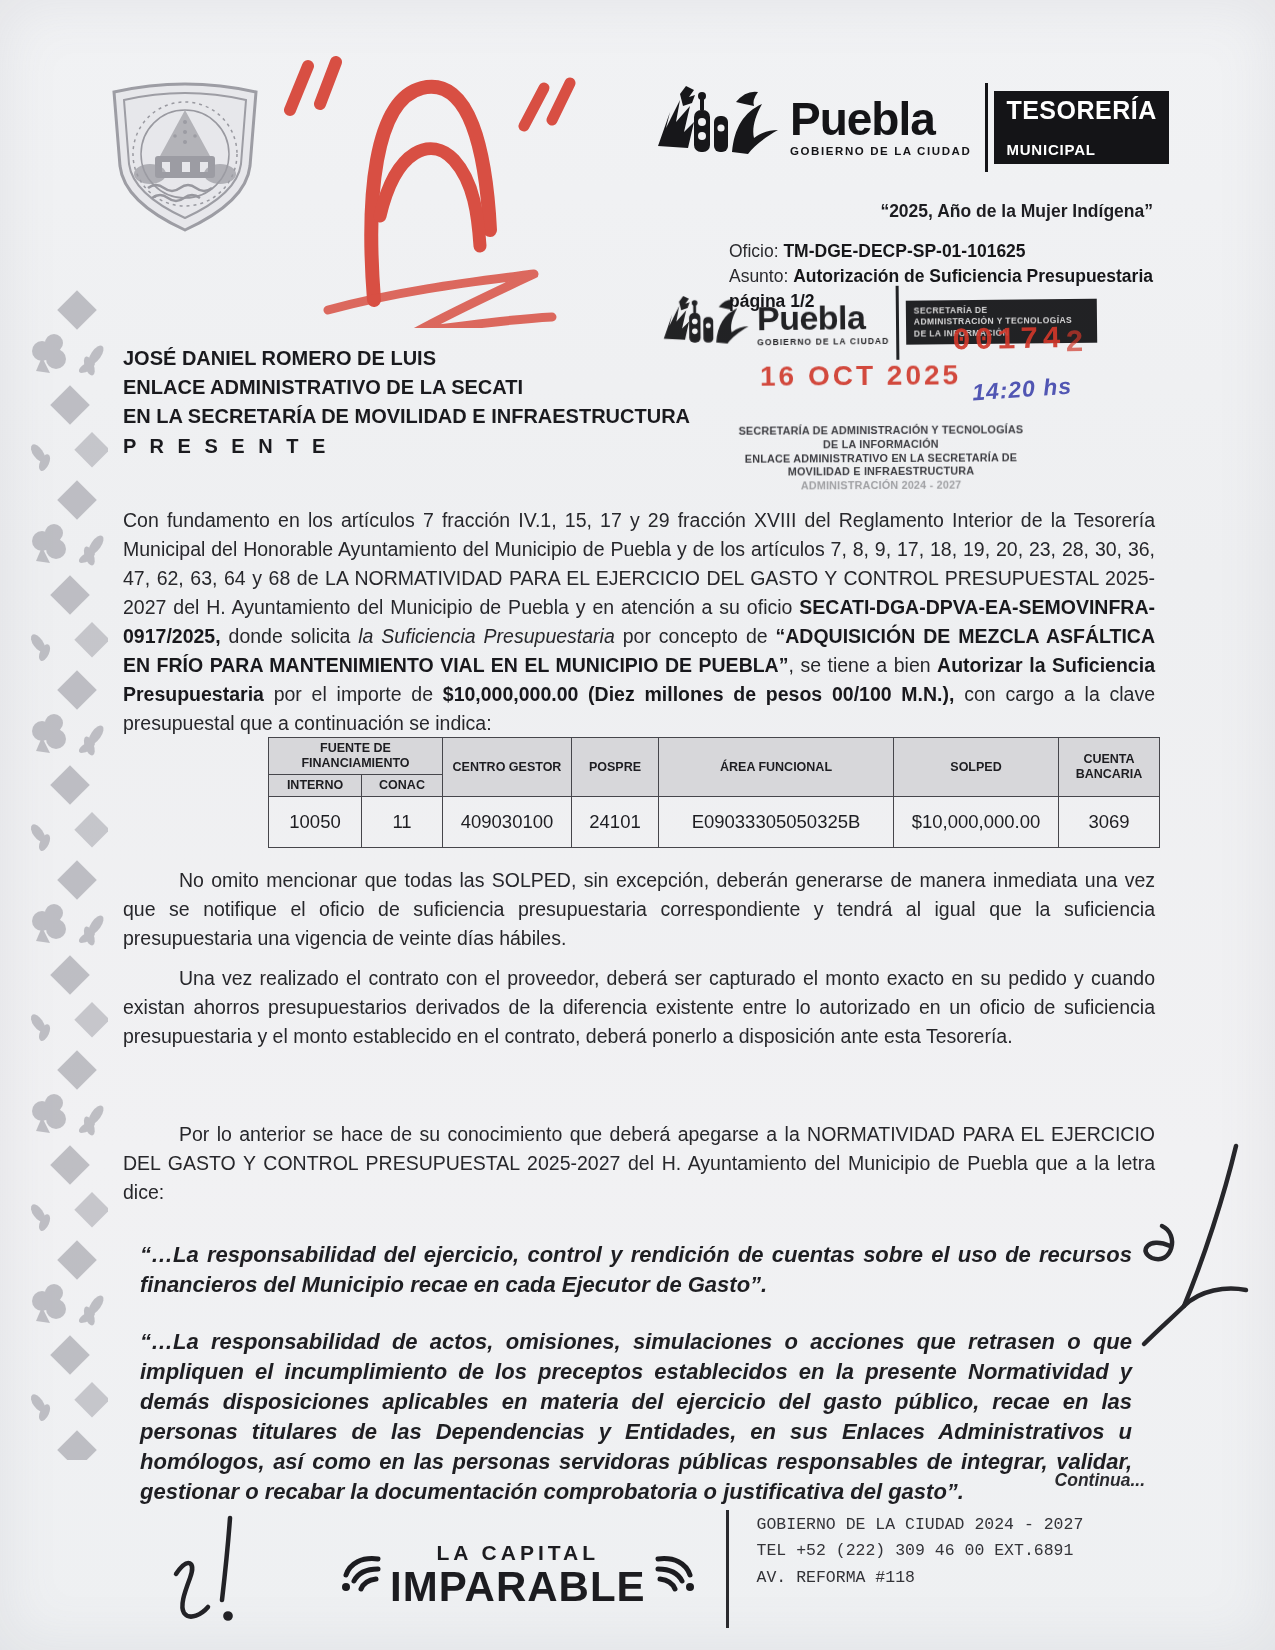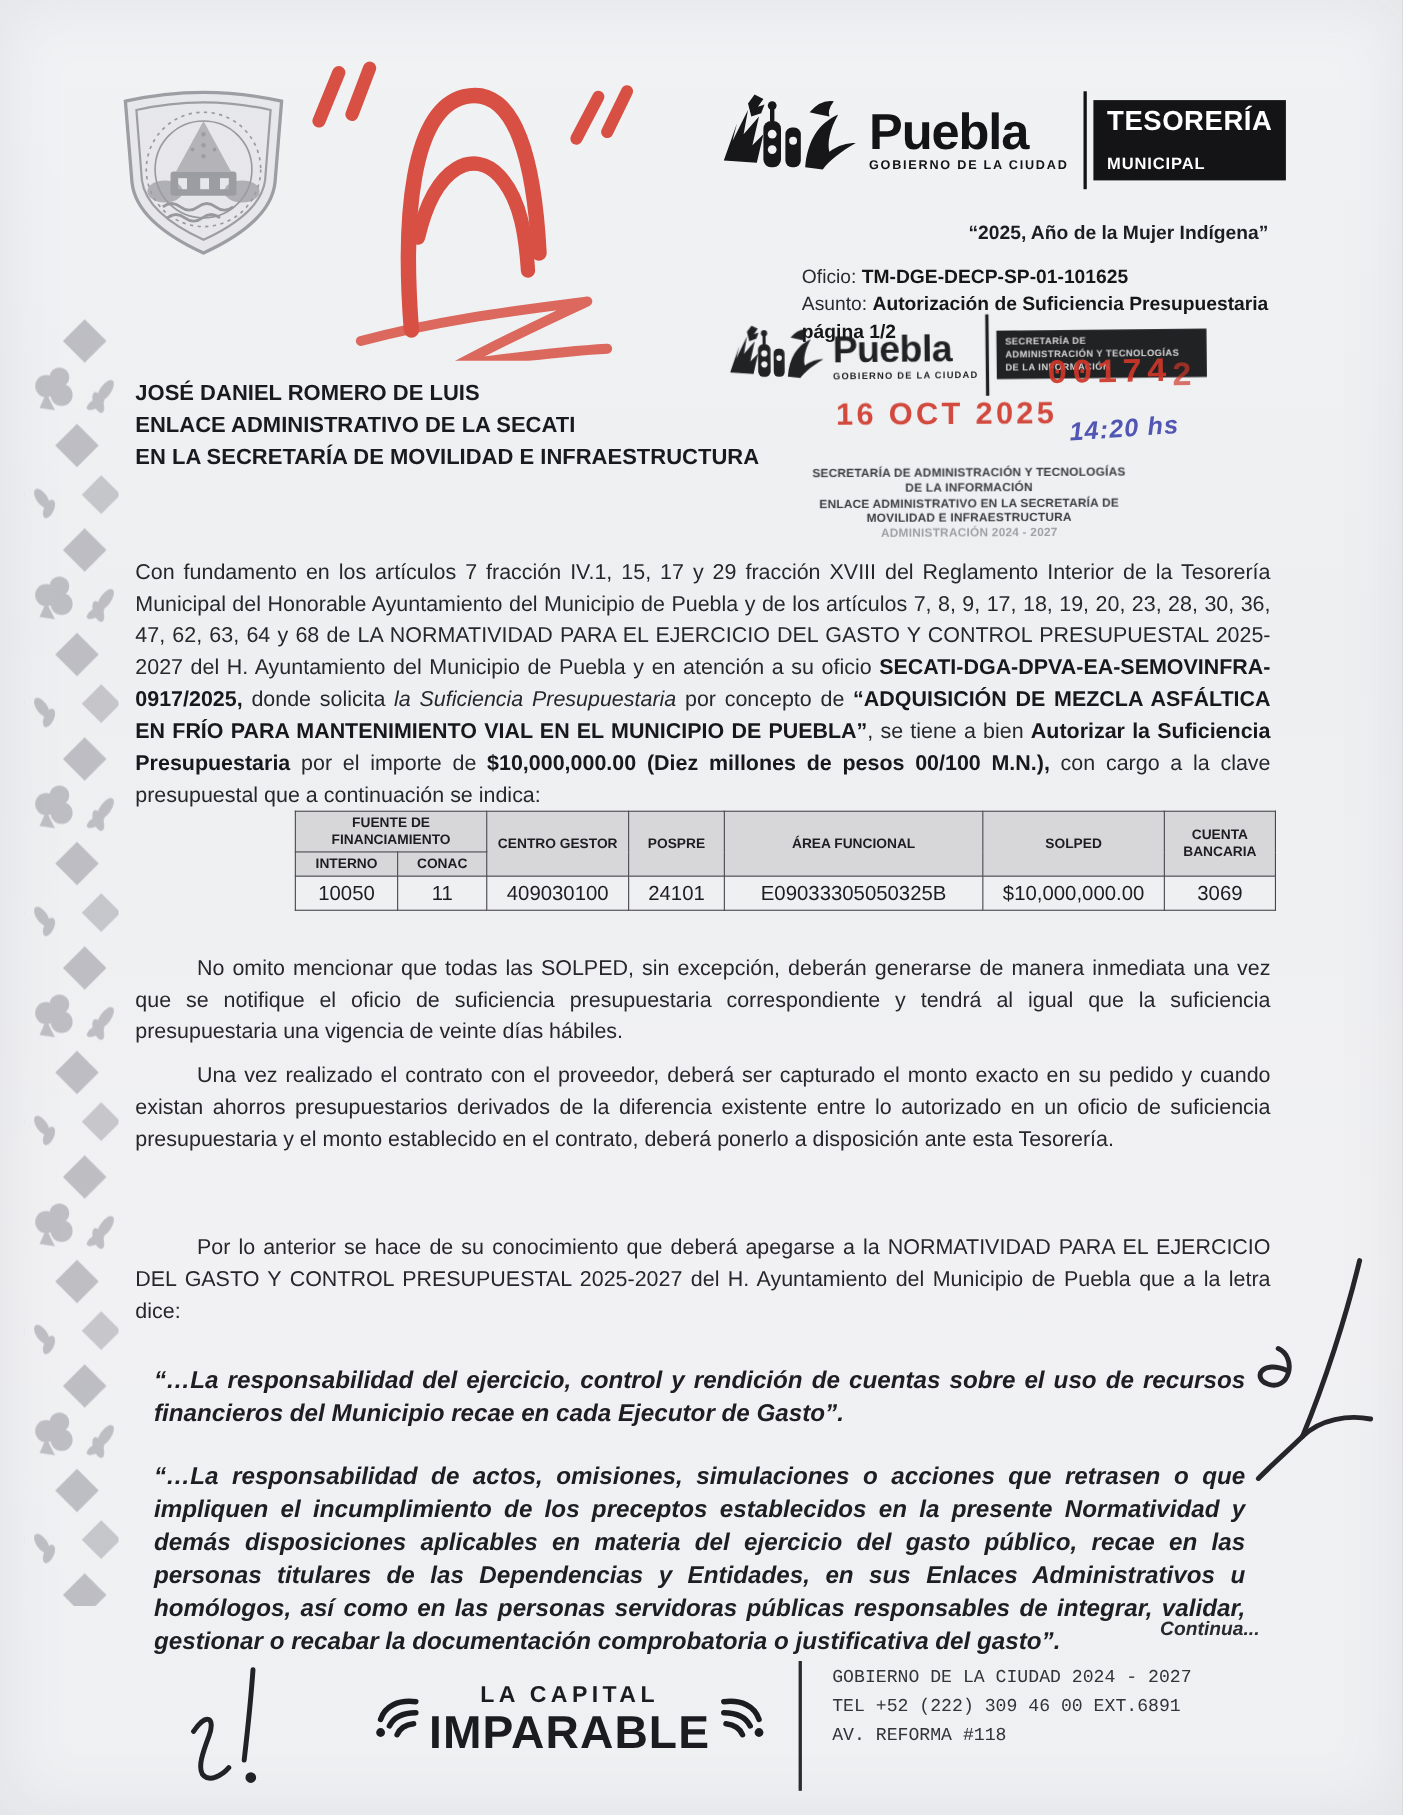--- a/index.html
+++ b/index.html
@@ -64,32 +64,32 @@
   #p1{top:486px;}
   #p2{top:846px;text-indent:56px;}
   #p3{top:944px;text-indent:56px;}
   #p4{top:1100px;text-indent:56px;}
 
   
   .budget-table{left:268px;top:737px;border-collapse:collapse;color:#1d1d21;
     font-size:14.5px;}
   .budget-table th,.budget-table td{border:1.6px solid #46464b;padding:3px 8px;text-align:center;}
   .budget-table th{background:#d7d7da;font-weight:700;font-size:12.5px;line-height:1.2;}
-  .budget-table td{font-size:18.5px;font-weight:500;background:transparent;padding:4px 8px;}
+  .budget-table td{font-size:18.5px;font-weight:500;background:transparent;padding:14px 8px;}
 
   
   .quote{left:140px;width:992px;text-align:justify;font-size:22px;line-height:30px;
     font-style:italic;font-weight:700;color:#1e1e22;}
   #q1{top:1218px;}
   #q2{top:1305px;}
   .continua{right:130px;top:1470px;font-size:17.5px;font-style:italic;font-weight:700;color:#2a2a2e;}
 
   
   .footer{left:338px;top:1508px;display:flex;align-items:flex-start;gap:28px;}
-  .capital{display:flex;align-items:center;gap:8px;margin-top:22px;color:#1c1c20;}
+  .capital{display:flex;align-items:center;gap:8px;margin-top:34px;color:#1c1c20;}
   .capital-text{text-align:center;line-height:1;}
   .capital-l1{font-size:21px;font-weight:800;letter-spacing:4px;}
   .capital-l2{font-size:42px;font-weight:800;letter-spacing:1px;margin-top:3px;}
   .foot-div{width:3px;background:#2a2a2e;height:118px;margin-top:2px;}
   .contact{font-family:"Liberation Mono",monospace;font-size:16.5px;line-height:1.6;
     color:#333338;white-space:nowrap;padding-top:4px;}
 
   
   .talavera{left:22px;top:285px;opacity:.58;}
   .sig-right{left:1128px;top:1138px;width:140px;height:215px;}
@@ -245,20 +245,21 @@
     <div>DE LA INFORMACIÓN</div>
     <div>ENLACE ADMINISTRATIVO EN LA SECRETARÍA DE</div>
     <div>MOVILIDAD E INFRAESTRUCTURA</div>
     <div class="fade">ADMINISTRACIÓN 2024 - 2027</div>
   </div>
 
   <div class="abs recipient">
     <div>JOSÉ DANIEL ROMERO DE LUIS</div>
     <div>ENLACE ADMINISTRATIVO DE LA SECATI</div>
     <div>EN LA SECRETARÍA DE MOVILIDAD E INFRAESTRUCTURA</div>
+    <div class="sp">P R E S E N T E</div>
   </div>
 
   <p class="abs para" id="p1"><span>Con fundamento en los artículos 7 fracción IV.1, 15, 17 y 29 fracción XVIII del Reglamento Interior de la Tesorería Municipal del Honorable Ayuntamiento del Municipio de Puebla y de los artículos 7, 8, 9, 17, 18, 19, 20, 23, 28, 30, 36, 47, 62, 63, 64 y 68 de LA NORMATIVIDAD PARA EL EJERCICIO DEL GASTO Y CONTROL PRESUPUESTAL 2025-2027 del H. Ayuntamiento del Municipio de Puebla y en atención a su oficio </span><span class="b">SECATI-DGA-DPVA-EA-SEMOVINFRA-0917/2025,</span><span> donde solicita </span><span class="i">la Suficiencia Presupuestaria</span><span> por concepto de </span><span class="b">“ADQUISICIÓN DE MEZCLA ASFÁLTICA EN FRÍO PARA MANTENIMIENTO VIAL EN EL MUNICIPIO DE PUEBLA”</span><span>, se tiene a bien </span><span class="b">Autorizar la Suficiencia Presupuestaria</span><span> por el importe de </span><span class="b">$10,000,000.00 (Diez millones de pesos 00/100 M.N.),</span><span> con cargo a la clave presupuestal que a continuación se indica:</span></p>
 
   <table class="abs budget-table">
     <tbody>
         <tr>
       <th colspan="2" style="width:142px">FUENTE DE FINANCIAMIENTO</th>
       <th rowspan="2" style="width:112px">CENTRO GESTOR</th>
       <th rowspan="2" style="width:70px">POSPRE</th>

